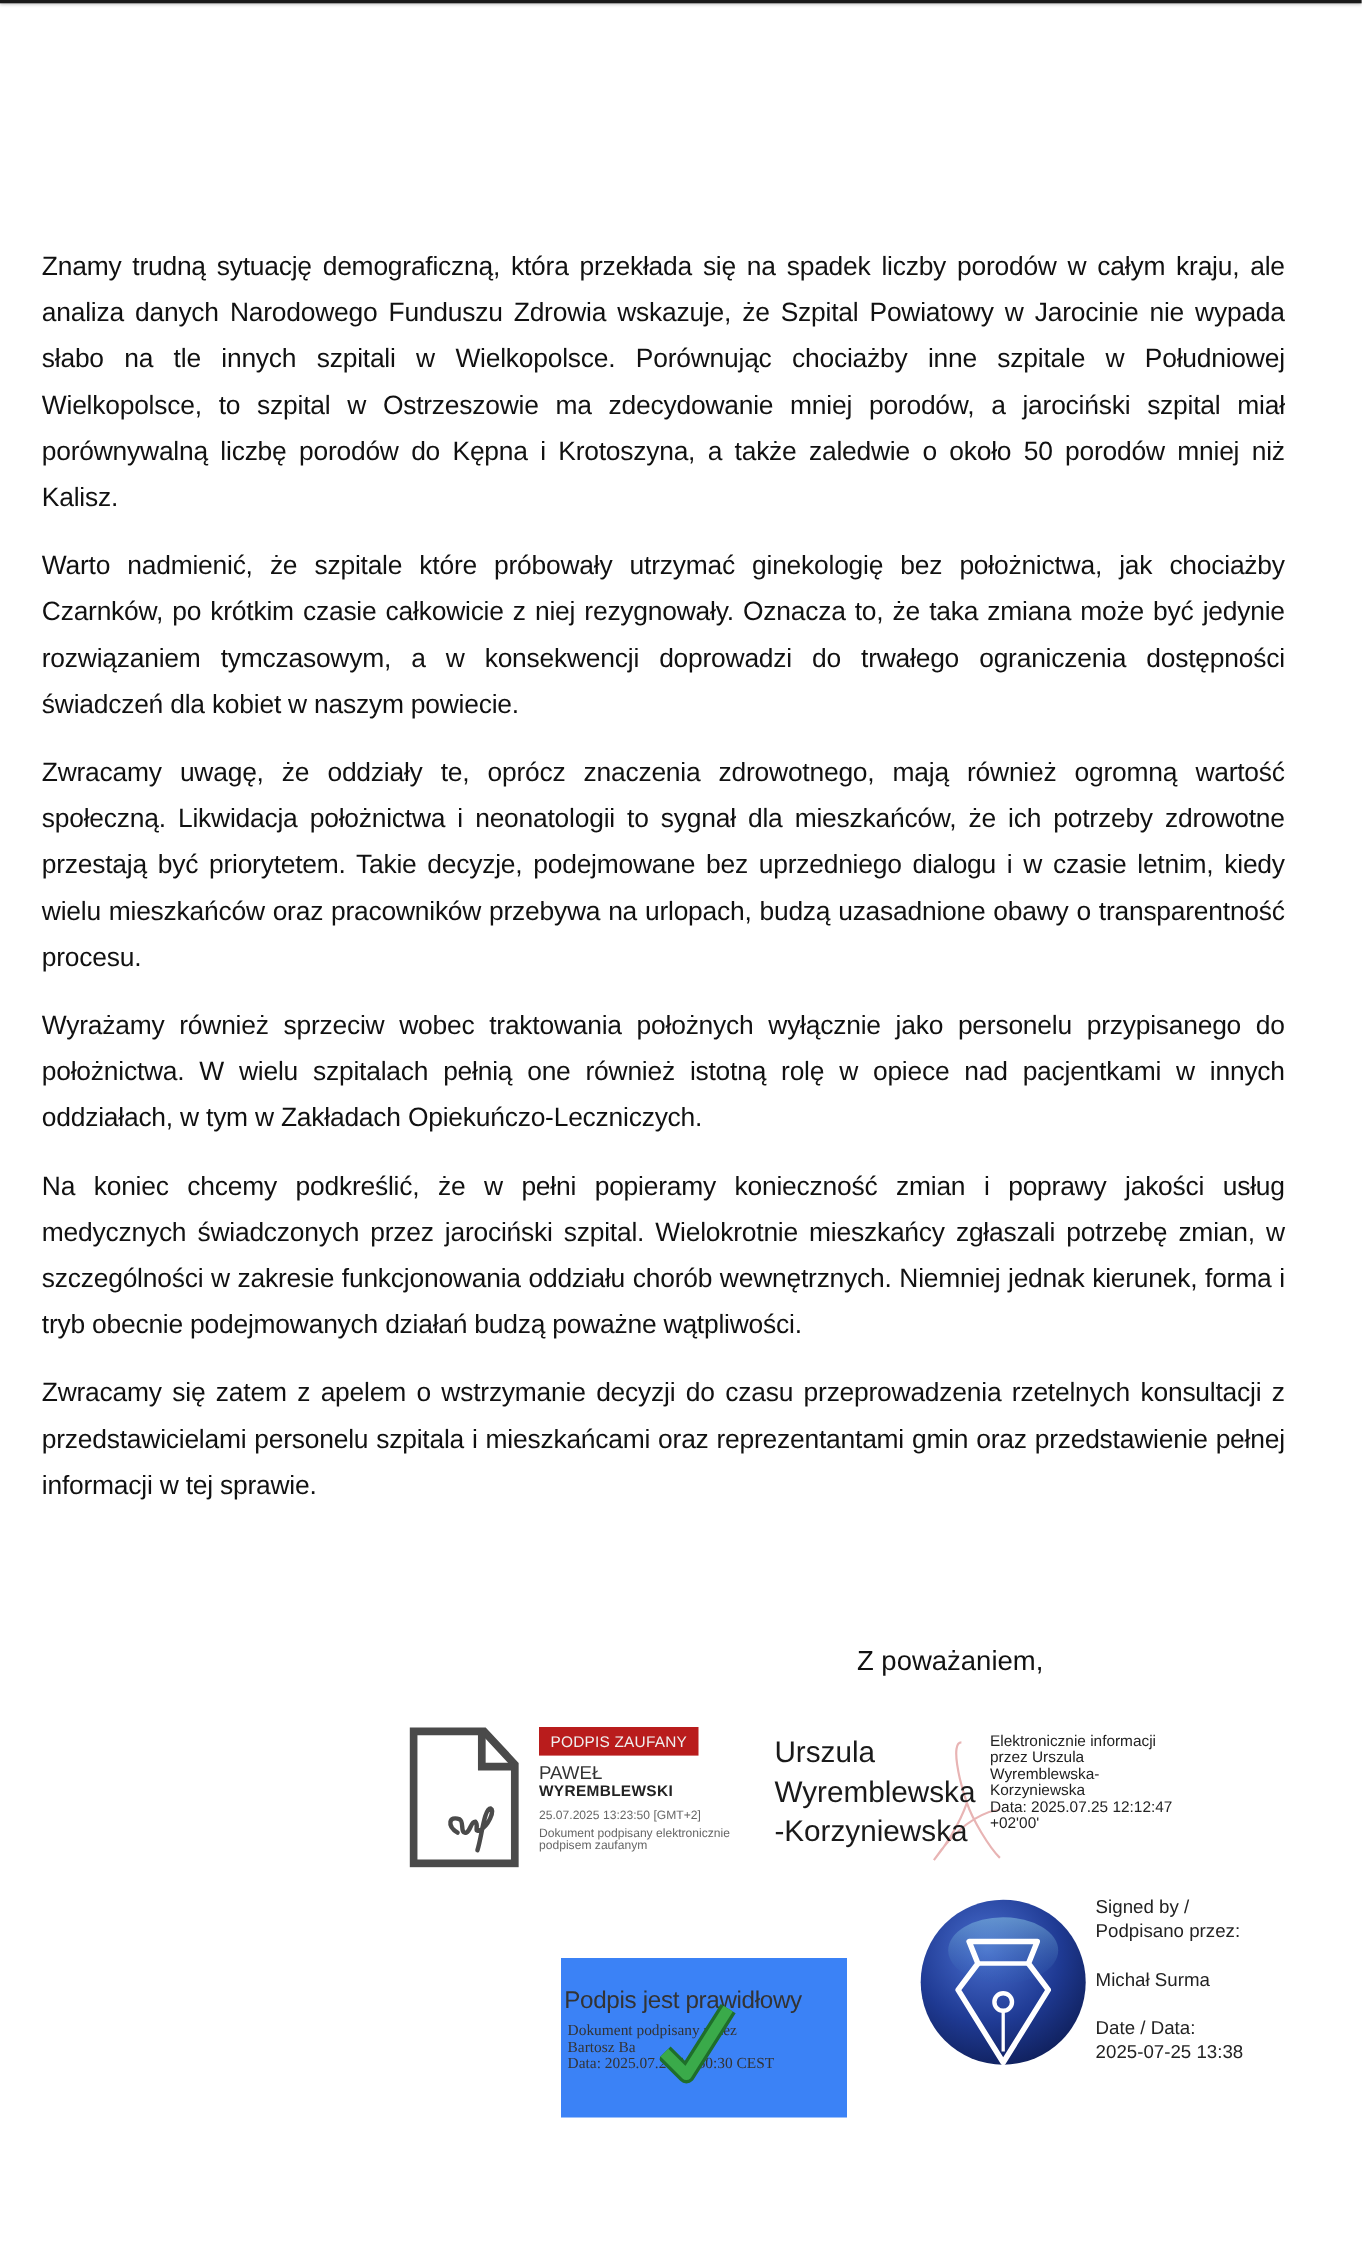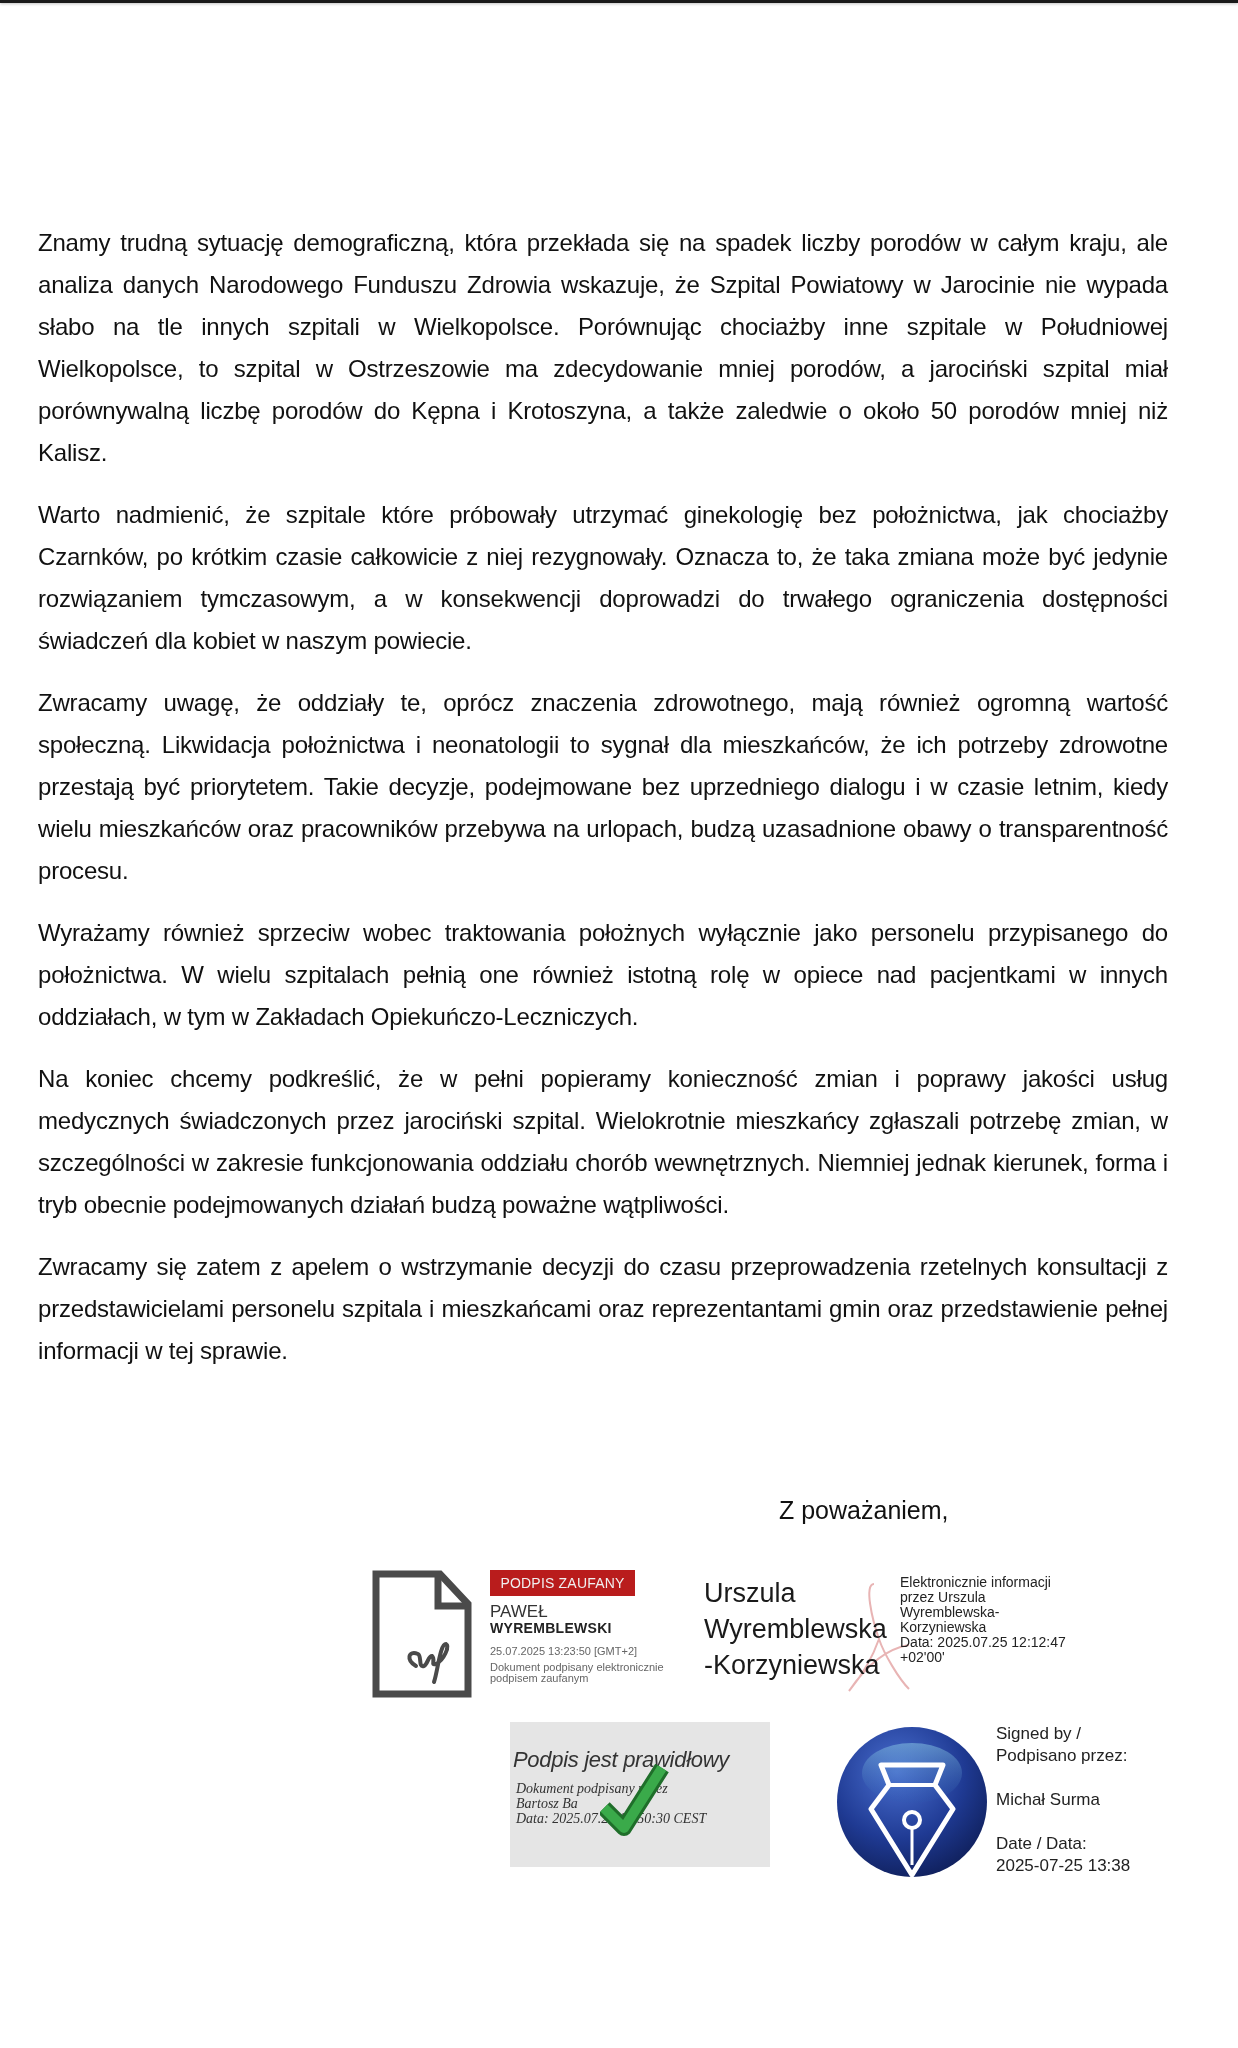--- a/index.html
+++ b/index.html
@@ -22,21 +22,21 @@
   .sig-pz .ts { position: absolute; left: 118px; top: 85px; font-size: 11px; color: #666; text-align: center; }
   .sig-pz .desc { position: absolute; left: 118px; top: 102px; font-size: 11px; line-height: 11px; color: #666; width: 200px; }
 
   
   .sig-uw { position: absolute; left: 704px; top: 1575px; width: 390px; height: 130px; }
   .sig-uw .name { position: absolute; left: 0; top: 0; font-size: 27px; line-height: 36px; color: #1a1a1a; }
   .sig-uw .detail { position: absolute; left: 196px; top: 0; font-size: 14px; line-height: 15px; color: #222; width: 180px; }
   .sig-uw .acro { position: absolute; left: 140px; top: 4px; width: 70px; height: 120px; }
 
   
-  .sig-bb { position: absolute; left: 510px; top: 1722px; width: 260px; height: 145px; background: #e5e5e5; font-style: italic; }
+  .sig-bb { position: absolute; left: 510px; top: 1780px; width: 260px; height: 145px; background: #3b82f6; }
   .sig-bb .title { position: absolute; left: 3px; top: 25px; font-size: 22px; color: #333; letter-spacing: -0.3px; }
   .sig-bb .line { position: absolute; left: 6px; font-family: "Liberation Serif", serif; font-size: 14px; line-height: 14px; color: #333; }
   .sig-bb .check { position: absolute; left: 90px; top: 40px; width: 70px; height: 82px; }
 
   
   .sig-ms { position: absolute; left: 830px; top: 1715px; width: 360px; height: 175px; }
   .sig-ms .circle { position: absolute; left: 5px; top: 10px; width: 155px; height: 155px; }
   .sig-ms .txt { position: absolute; left: 166px; font-family: Liberation Sans, sans-serif; font-size: 17px; line-height: 22px; color: #222; }
 </style>
 </head>

